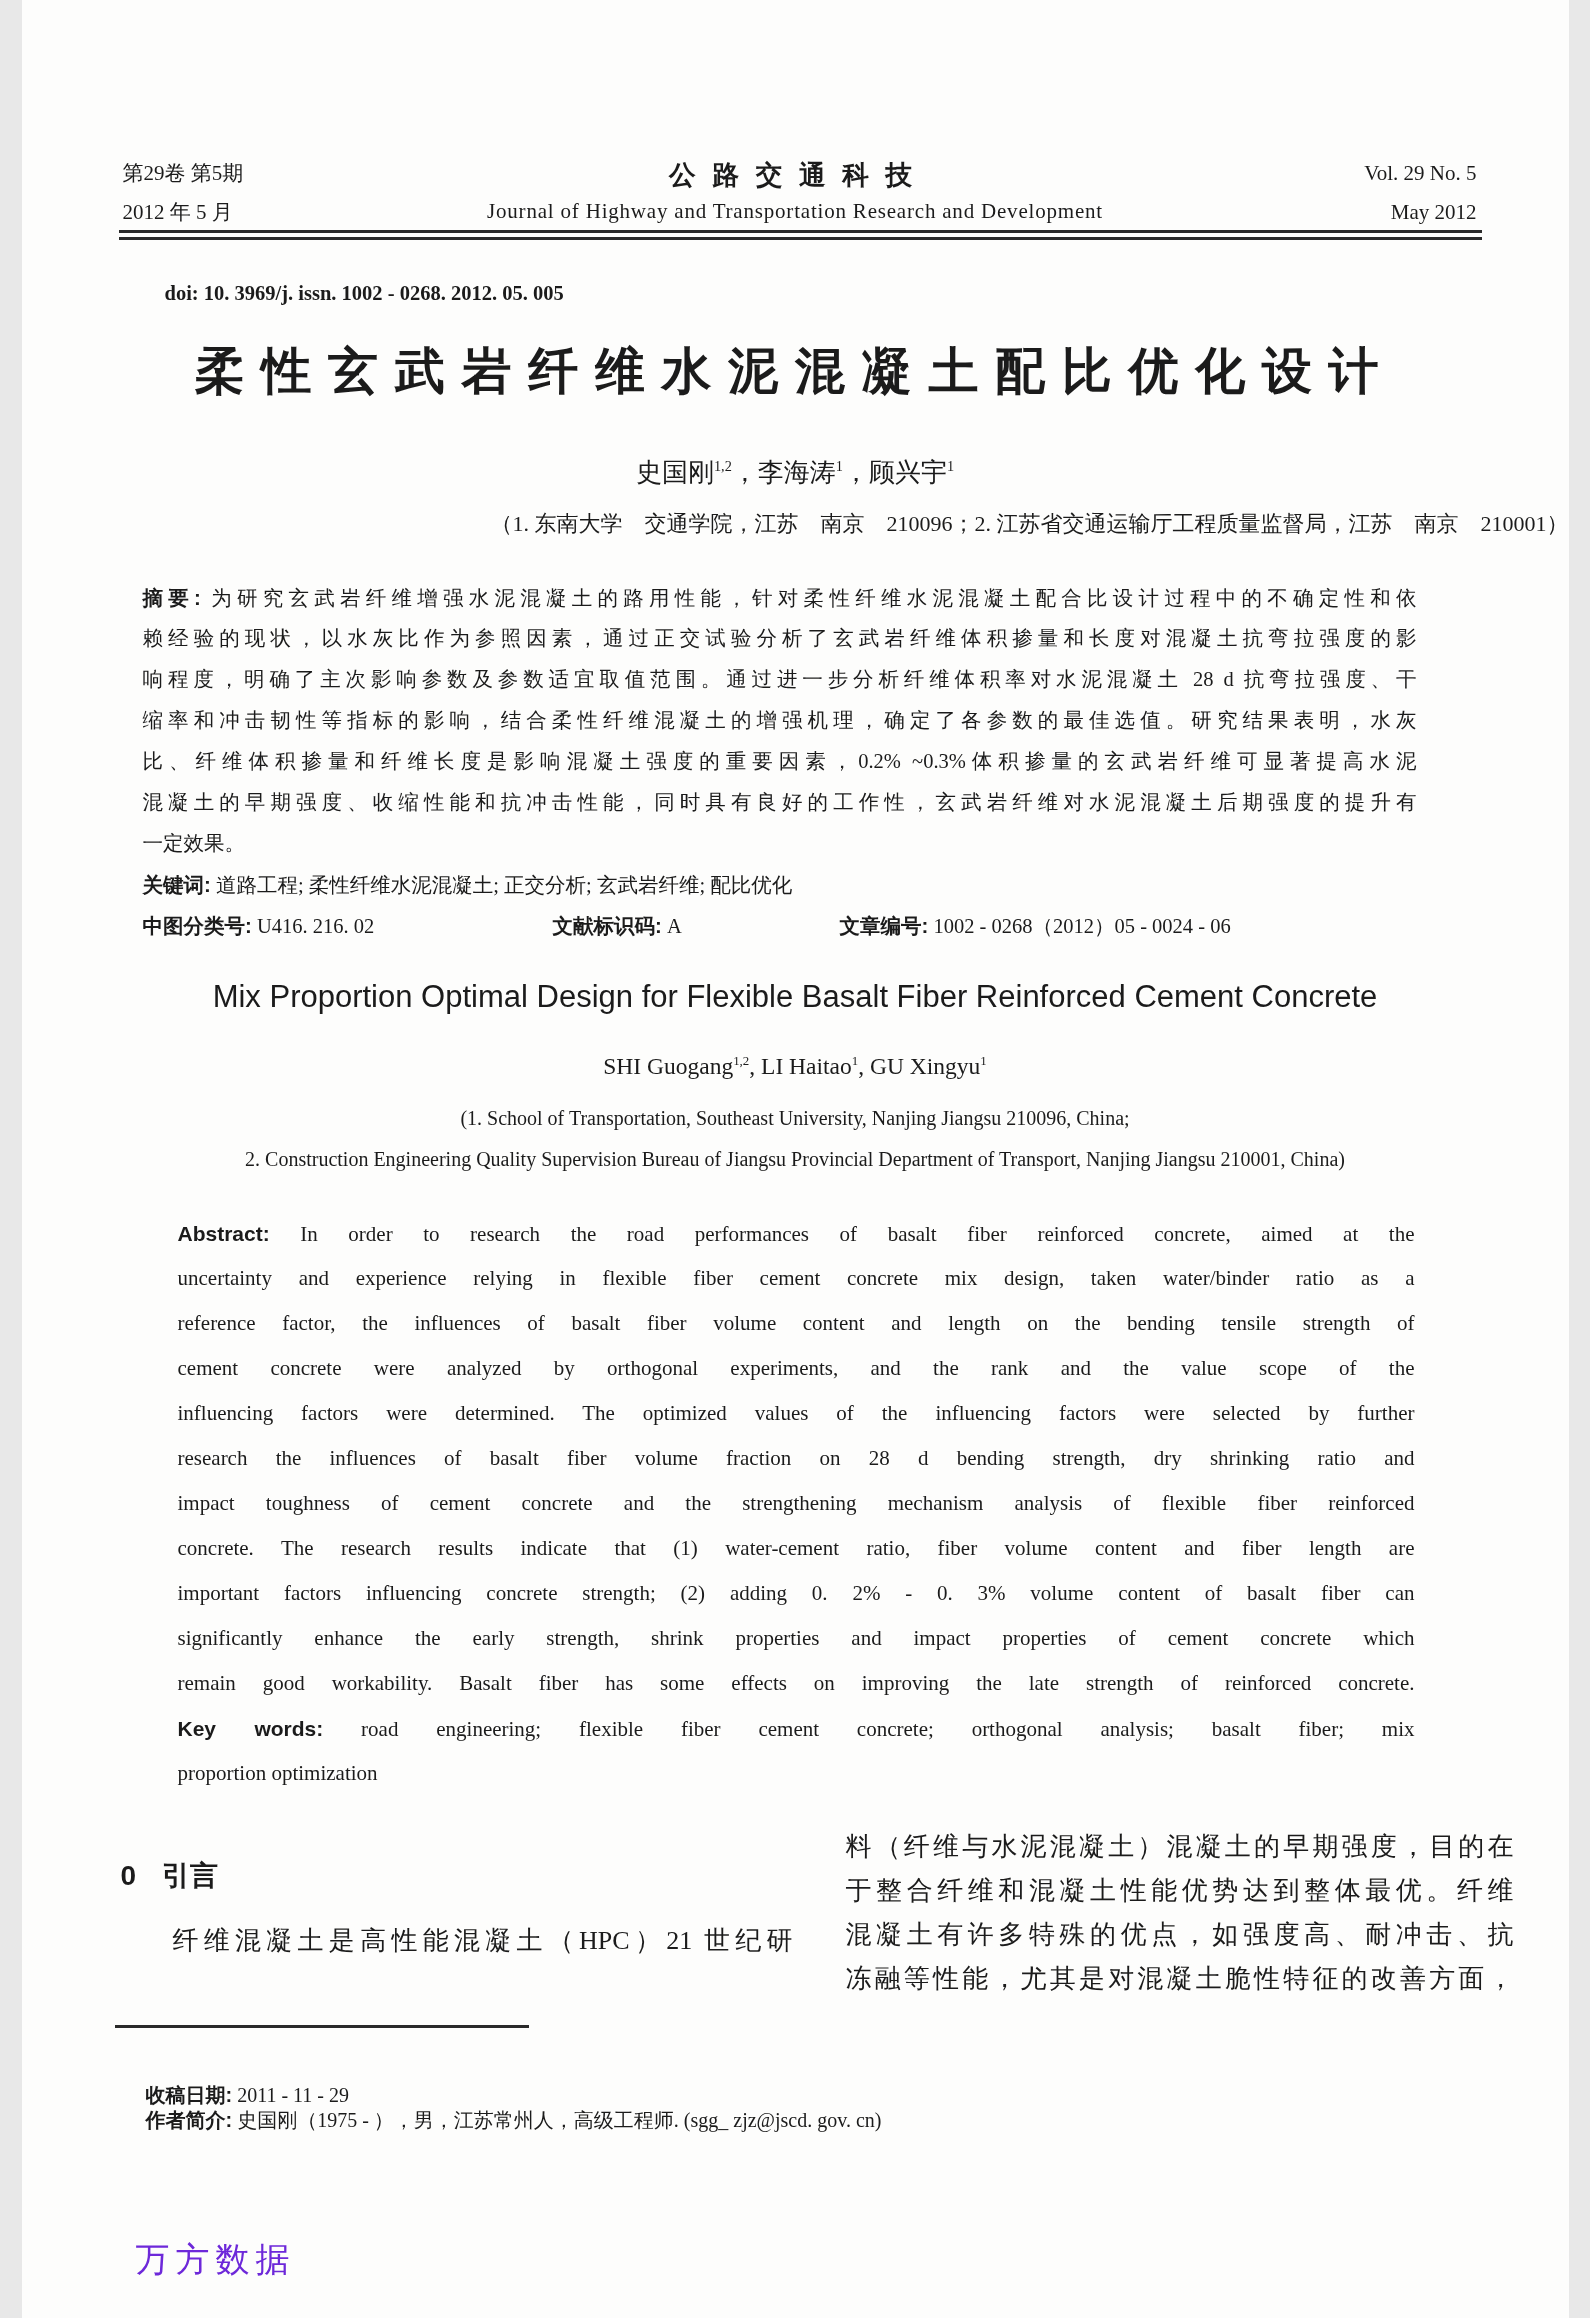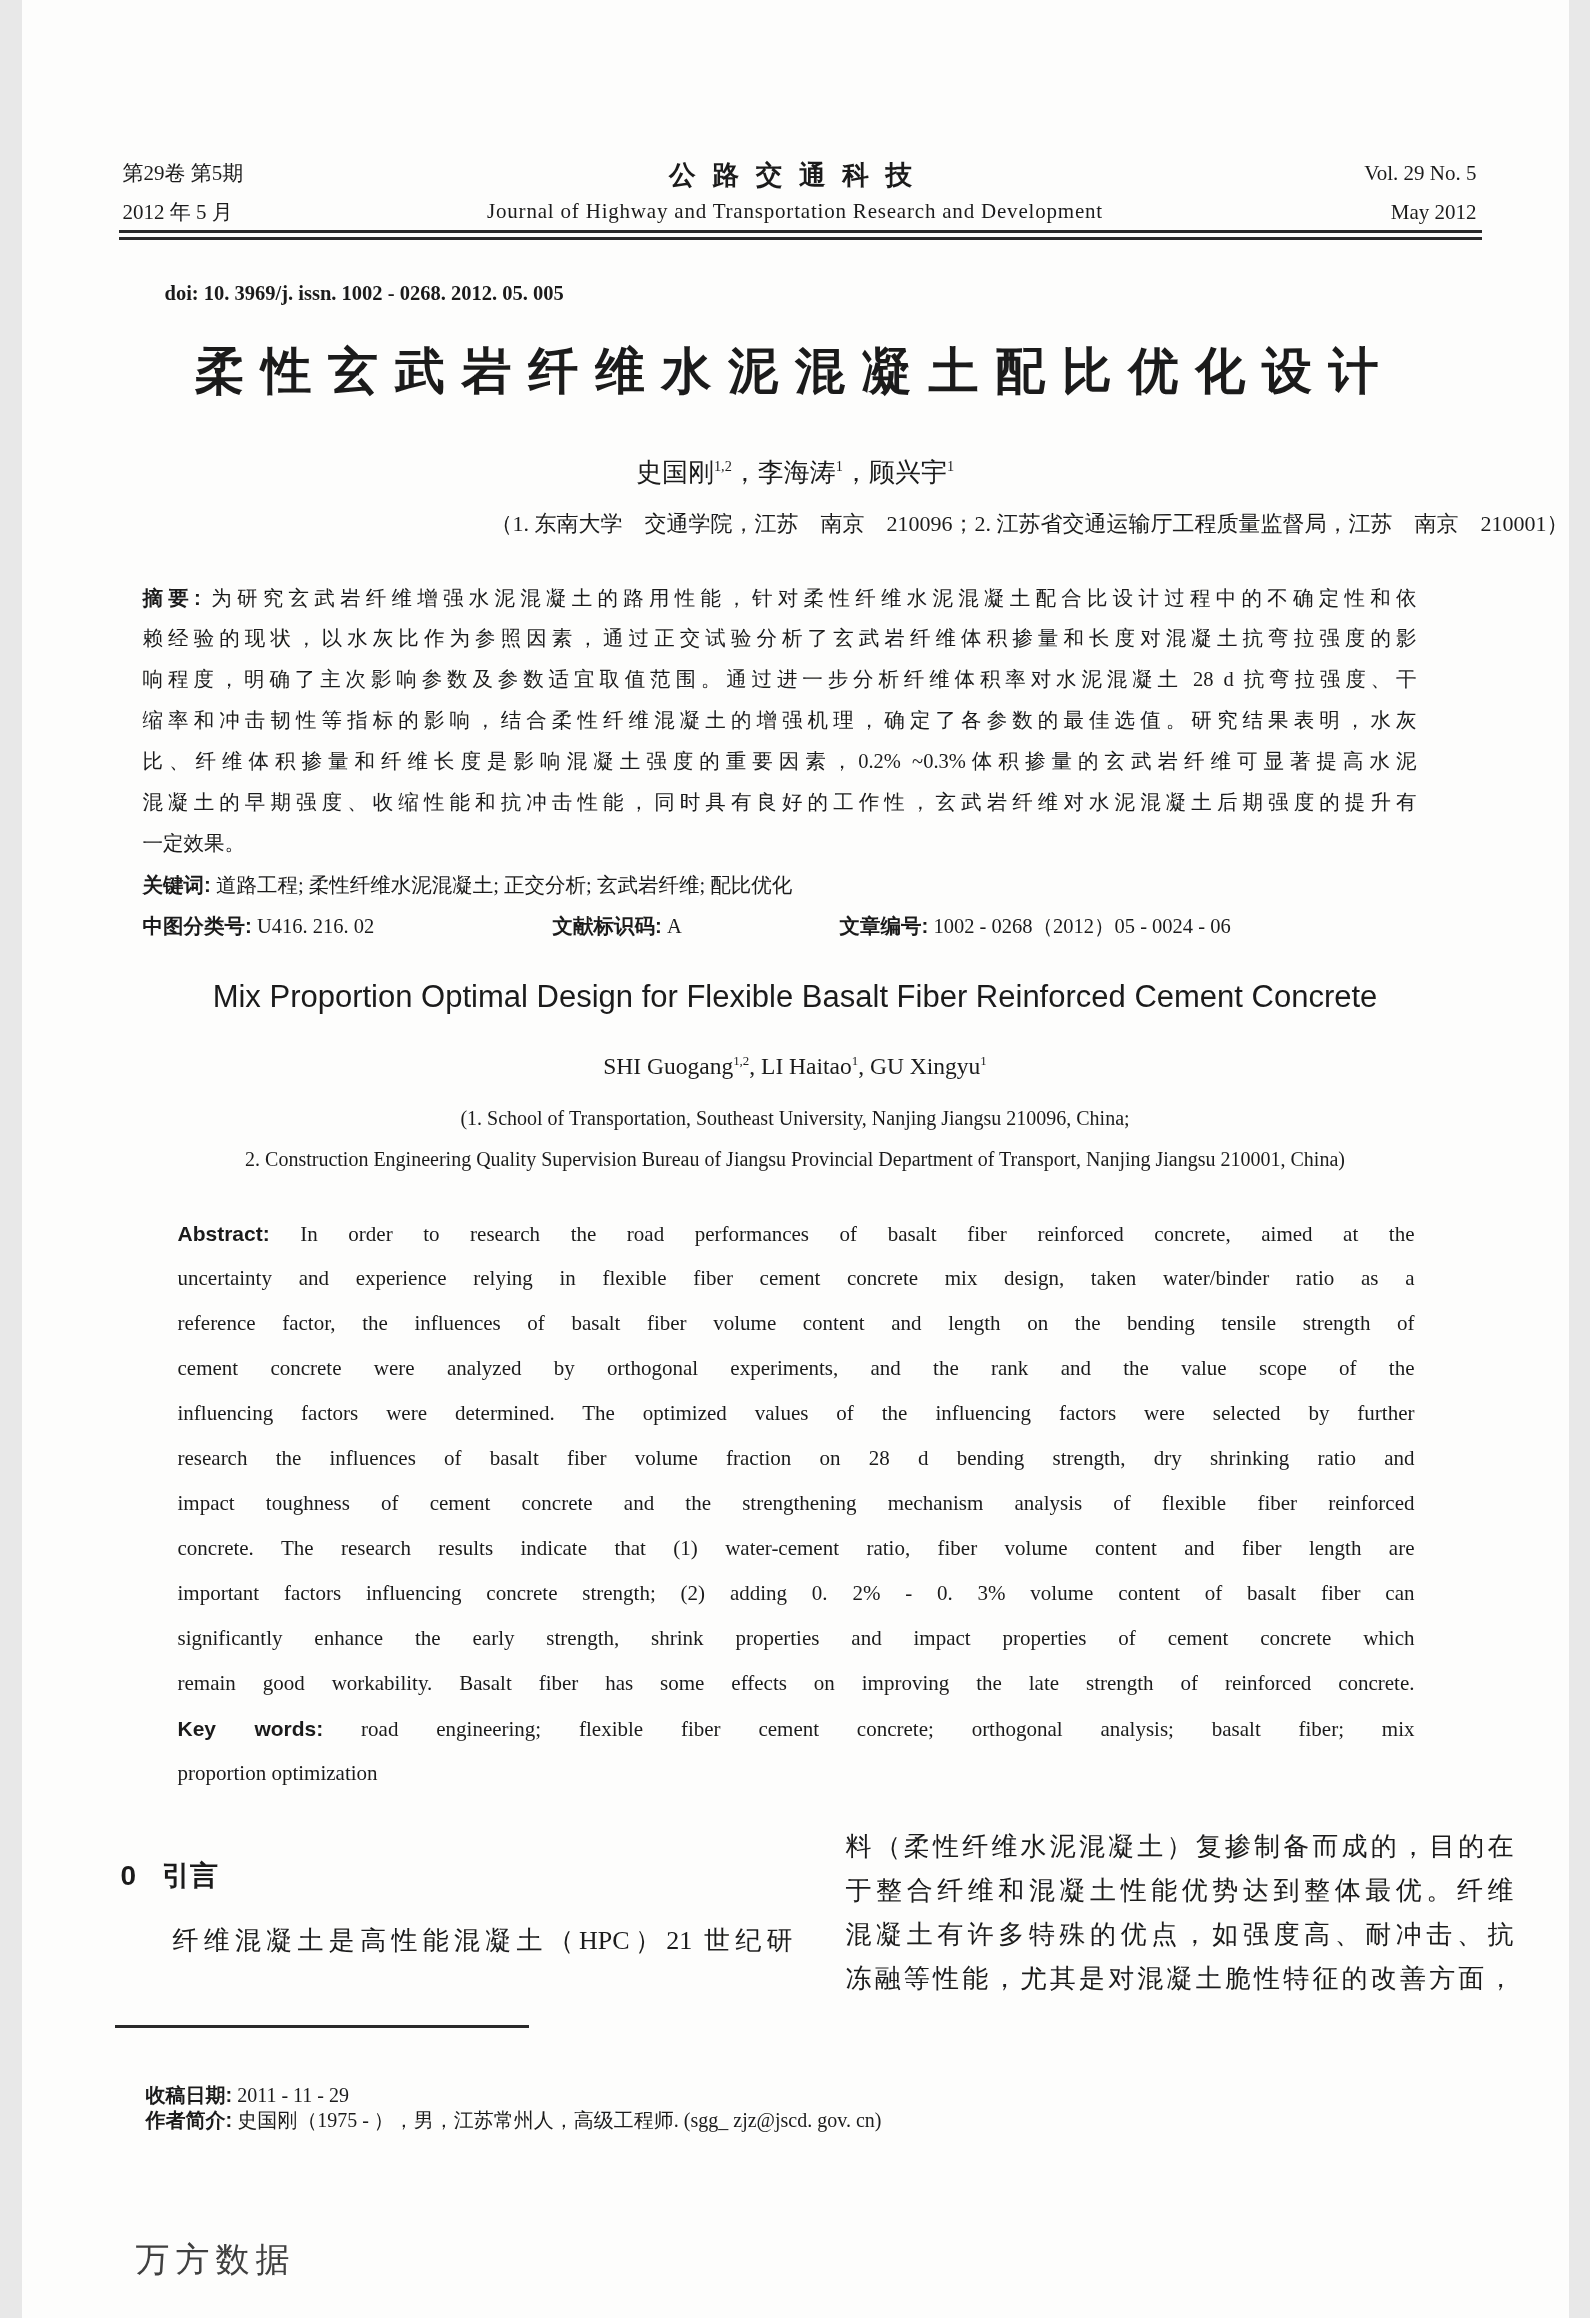--- a/index.html
+++ b/index.html
@@ -49,21 +49,21 @@
     font-family:"Liberation Sans","DejaVu Sans",sans-serif;}
   .sec-head .num{margin-right:26px;}
   .col-par{margin-top:23px;font-size:26px;}
   .col-par .ln{line-height:46px;height:46px;}
   .col-right .ln{line-height:44px;height:44px;font-size:26px;}
   .indent{text-indent:52px;}
   
   .fn-rule{top:2025px;left:93px;width:414px;height:0;border-top:3px solid #2a2a2a;}
   .fn-received{top:2066px;left:124px;font-size:20px;margin-top:16px;}
   .fn-bio{top:2107px;left:124px;font-size:20px;}
-  .watermark{top:2237px;left:114px;font-size:34px;color:#404040;letter-spacing:6px;}
+  .watermark{top:2237px;left:114px;font-size:34px;color:#6d28d9;letter-spacing:6px;}
 </style>
 </head>
 <body>
 
 <div class="page">
 
   <div class="abs hdr-left">
     <div>第29卷  第5期</div>
     <div>2012 年 5 月</div>
   </div>
@@ -124,21 +124,21 @@
     <div class="ln short">proportion optimization</div>
   </div>
 
   <div class="abs col-left">
     <div class="sec-head"><span class="num">0</span><span>引言</span></div>
     <div class="col-par">
       <div class="ln indent jl">纤维混凝土是高性能混凝土（HPC）21 世纪研</div>
     </div>
   </div>
   <div class="abs col-right">
-    <div class="ln jl">料（柔性纤维水泥混凝土）复掺制备而成的，目的在</div>
+    <div class="ln jl">料（纤维与水泥混凝土）混凝土的早期强度，目的在</div>
     <div class="ln jl">于整合纤维和混凝土性能优势达到整体最优。纤维</div>
     <div class="ln jl">混凝土有许多特殊的优点，如强度高、耐冲击、抗</div>
     <div class="ln jl">冻融等性能，尤其是对混凝土脆性特征的改善方面，</div>
   </div>
 
   <div class="abs fn-rule"></div>
   <div class="abs fn-received"><span class="lbl">收稿日期:</span> <span>2011 - 11 - 29</span></div>
   <div class="abs fn-bio"><span class="lbl">作者简介:</span> <span>史国刚（1975 - ），男，江苏常州人，高级工程师. (sgg_ zjz@jscd. gov. cn)</span></div>
 
   <div class="abs watermark">万方数据</div>

